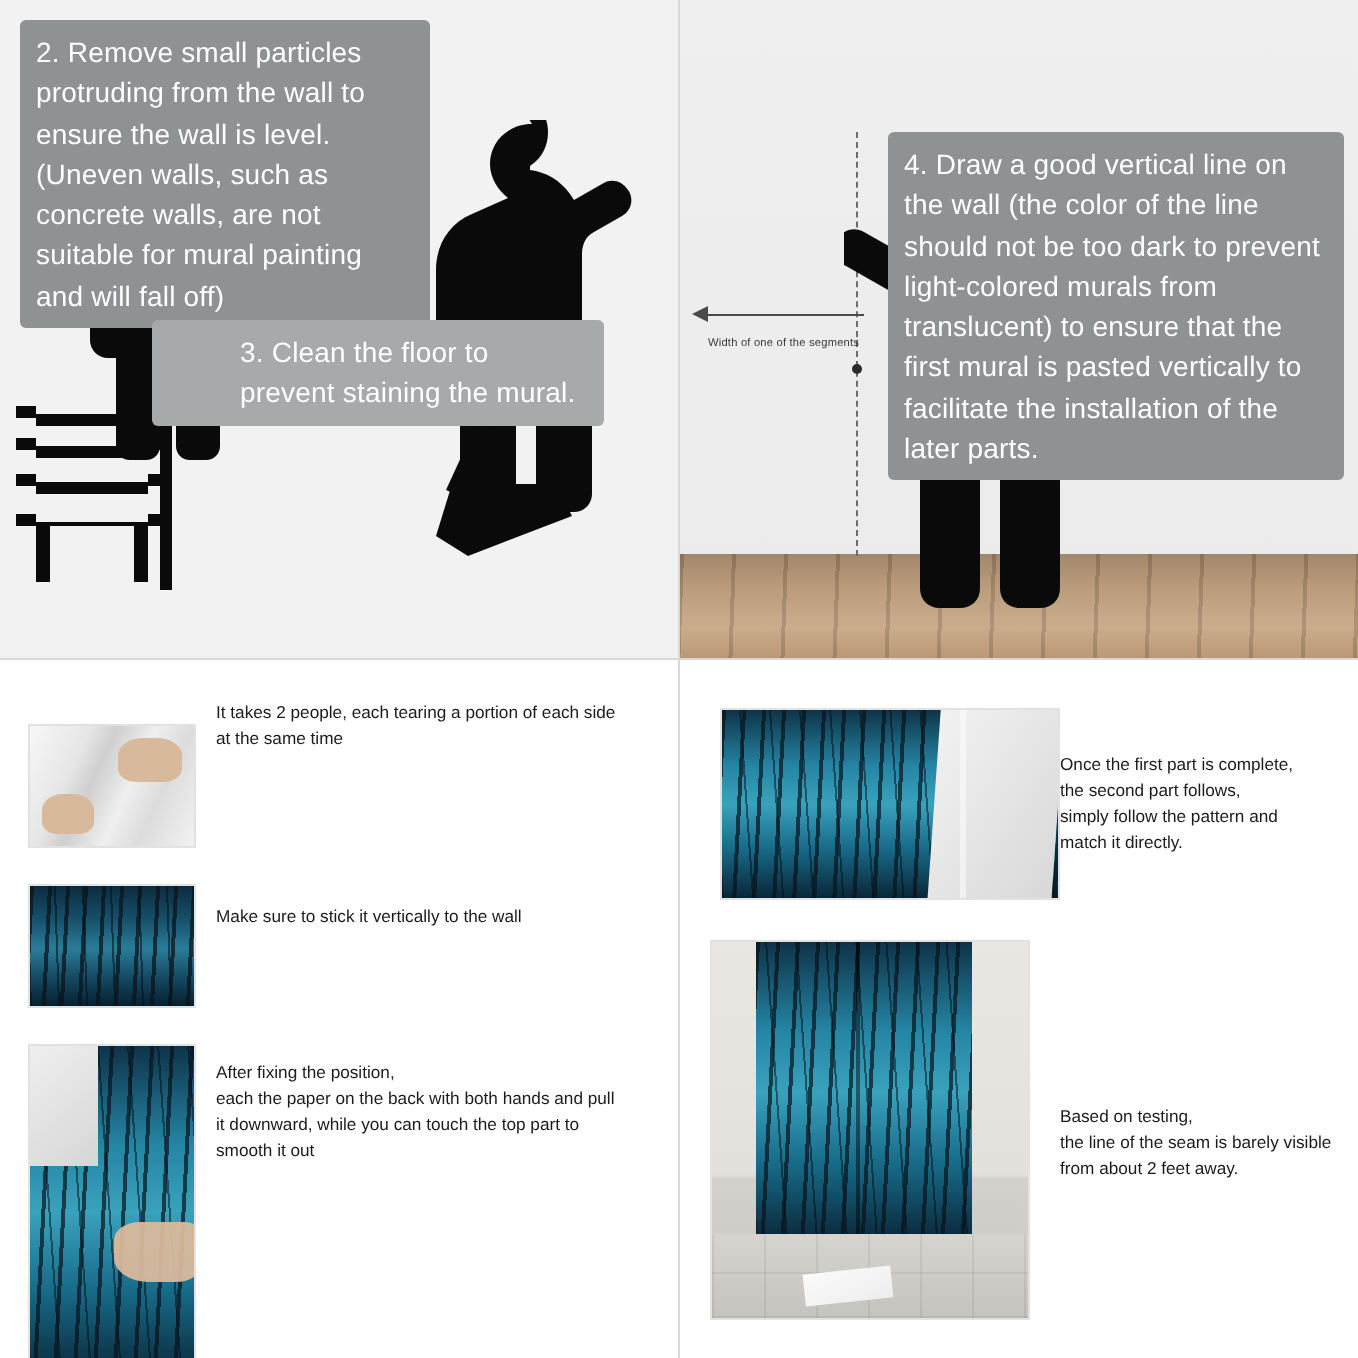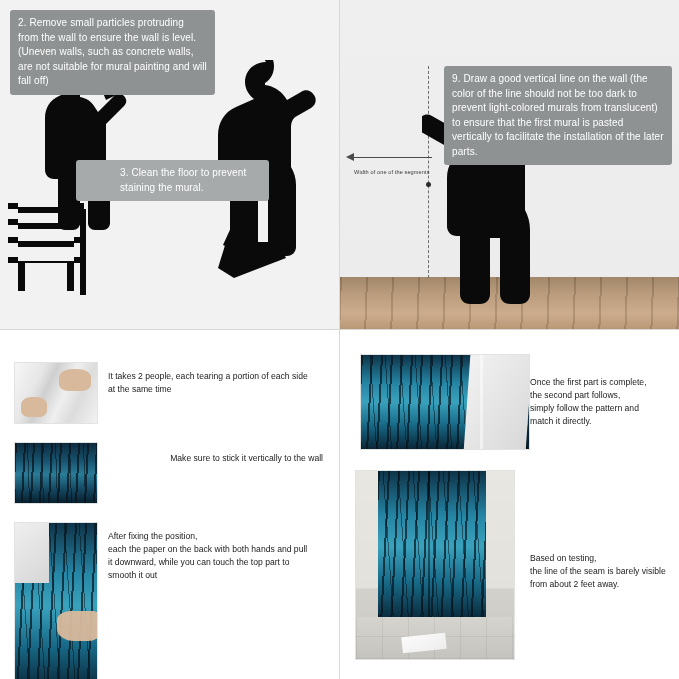--- a/index.html
+++ b/index.html
@@ -17,21 +17,21 @@
   .q-tl{left:0;top:0;width:340px;height:330px;background:#f3f3f3;border-right:1px solid #d8d8d8;border-bottom:1px solid #d8d8d8;}
   .q-tr{left:340px;top:0;width:339px;height:330px;background:#f0f0f0;border-bottom:1px solid #d8d8d8;}
   .q-bl{left:0;top:330px;width:340px;height:349px;background:#ffffff;border-right:1px solid #d8d8d8;}
   .q-br{left:340px;top:330px;width:339px;height:349px;background:#ffffff;}
 
   
   .callout{
     position:absolute;
     background:#9fa3a3;
     color:#ffffff;
-    font-size:10px;
+    font-size:14px;
     line-height:1.45;
     padding:6px 8px;
     border-radius:3px;
     box-sizing:border-box;
     letter-spacing:.1px;
   }
   .callout.dark{background:#8e9293;}
   .callout.light{background:#a6aaaa;}
 
   
@@ -112,54 +112,54 @@
       <path class="sil-fill" d="M56 2 c-12 0 -21 9 -21 20 0 7 4 13 9 17 l-18 8 c-12 5 -18 16 -18 28 l0 46 c0 6 4 10 10 10 l2 0 0 56 c0 5 4 9 9 9 l10 0 c5 0 9 -4 9 -9 l0 -54 10 0 0 54 c0 5 4 9 9 9 l10 0 c5 0 9 -4 9 -9 l0 -62 c0 -7 -2 -13 -5 -18 l0 -40 c0 -5 2 -9 6 -11 l14 -8 c5 -3 6 -9 3 -13 -3 -5 -9 -6 -13 -3 l-14 8 -2 -3 c-5 -7 -12 -11 -20 -12 l0 -2 c6 -4 9 -10 9 -17 0 -11 -9 -20 -18 -20 z"></path>
 
       <path class="sil-fill" d="M64 92 l-44 96 -7 -3 44 -96 z"></path>
     </svg>
     <svg class="silhouette" style="left:216px;top:240px;" width="74" height="40" viewBox="0 0 74 40">
       <path class="sil-fill" d="M10 2 l52 0 8 16 -52 20 -16 -10 z"></path>
     </svg>
 
     <div class="callout dark" style="left:10px;top:10px;width:205px;">2. Remove small particles protruding from the wall to ensure the wall is level. (Uneven walls, such as concrete walls, are not suitable for mural painting and will fall off)</div>
 
-    <div class="callout light" style="left:76px;top:160px;width:193px;padding-left:44px;">3. Clean the floor to prevent staining the mural.</div>
+    <div class="callout light" style="left:76px;top:160px;width:226px;padding-left:44px;">3. Clean the floor to prevent staining the mural.</div>
   </div>
 
   <div class="q q-tr">
     <div class="tr-photo"></div>
     <div class="tr-floor"></div>
 
     <div class="vline" style="left:88px;top:66px;height:212px;"></div>
     <div class="vdot" style="left:86px;top:182px;"></div>
 
     <div class="arrow-row" style="left:12px;top:157px;width:80px;"></div>
     <div class="arrow-head" style="left:6px;top:153px;border-right:8px solid #4a4a4a;"></div>
     <div class="seg-label" style="left:14px;top:169px;">Width of one of the segments</div>
 
     <svg class="silhouette" style="left:82px;top:88px;" width="148" height="218" viewBox="0 0 148 218">
       <path class="sil-fill" d="M74 14 c-11 0 -20 9 -20 20 0 8 4 14 10 18 l-20 9 c-12 5 -19 16 -19 29 l0 48 c0 6 4 10 10 10 l3 0 0 58 c0 6 4 10 10 10 l10 0 c6 0 10 -4 10 -10 l0 -56 10 0 0 56 c0 6 4 10 10 10 l10 0 c6 0 10 -4 10 -10 l0 -64 c0 -8 -2 -14 -5 -20 l0 -44 c0 -4 1 -7 4 -9 z"></path>
 
       <path class="sil-fill" d="M70 62 l-60 -34 c-5 -3 -11 -1 -13 4 -3 5 -1 11 4 13 l58 33 z"></path>
     </svg>
 
-    <div class="callout dark" style="left:104px;top:66px;width:228px;">9. Draw a good vertical line on the wall (the color of the line should not be too dark to prevent light-colored murals from translucent) to ensure that the first mural is pasted vertically to facilitate the installation of the later parts.</div>
+    <div class="callout dark" style="left:104px;top:66px;width:228px;">4. Draw a good vertical line on the wall (the color of the line should not be too dark to prevent light-colored murals from translucent) to ensure that the first mural is pasted vertically to facilitate the installation of the later parts.</div>
   </div>
 
   <div class="q q-bl">
 
     <div class="ph roll-photo" style="left:14px;top:32px;width:84px;height:62px;">
       <div class="hand" style="left:44px;top:6px;width:32px;height:22px;"></div>
       <div class="hand" style="left:6px;top:34px;width:26px;height:20px;"></div>
     </div>
-    <div class="cap" style="left:108px;top:40px;width:215px;white-space:pre-line;">It takes 2 people, each tearing a portion of each side
+    <div class="cap" style="left:108px;top:20px;width:215px;white-space:pre-line;">It takes 2 people, each tearing a portion of each side
  at the same time</div>
 
     <div class="ph forest" style="left:14px;top:112px;width:84px;height:62px;"></div>
-    <div class="cap" style="left:108px;top:122px;width:215px;white-space:pre-line;text-align:right;">Make sure to stick it vertically to the wall</div>
+    <div class="cap" style="left:108px;top:122px;width:215px;white-space:pre-line;">Make sure to stick it vertically to the wall</div>
 
     <div class="ph forest bright" style="left:14px;top:192px;width:84px;height:168px;">
       <div style="position:absolute;left:42px;top:88px;width:44px;height:30px;background:#d9b99c;border-radius:30% 20% 30% 40%;opacity:.95;"></div>
       <div style="position:absolute;left:0px;top:0px;width:34px;height:60px;background:linear-gradient(140deg,#efefef,#d6d6d6);"></div>
     </div>
     <div class="cap" style="left:108px;top:200px;width:215px;white-space:pre-line;">After fixing the position,
 each the paper on the back with both hands and pull
 it downward, while you can touch the top part to
 smooth it out</div>
   </div>

